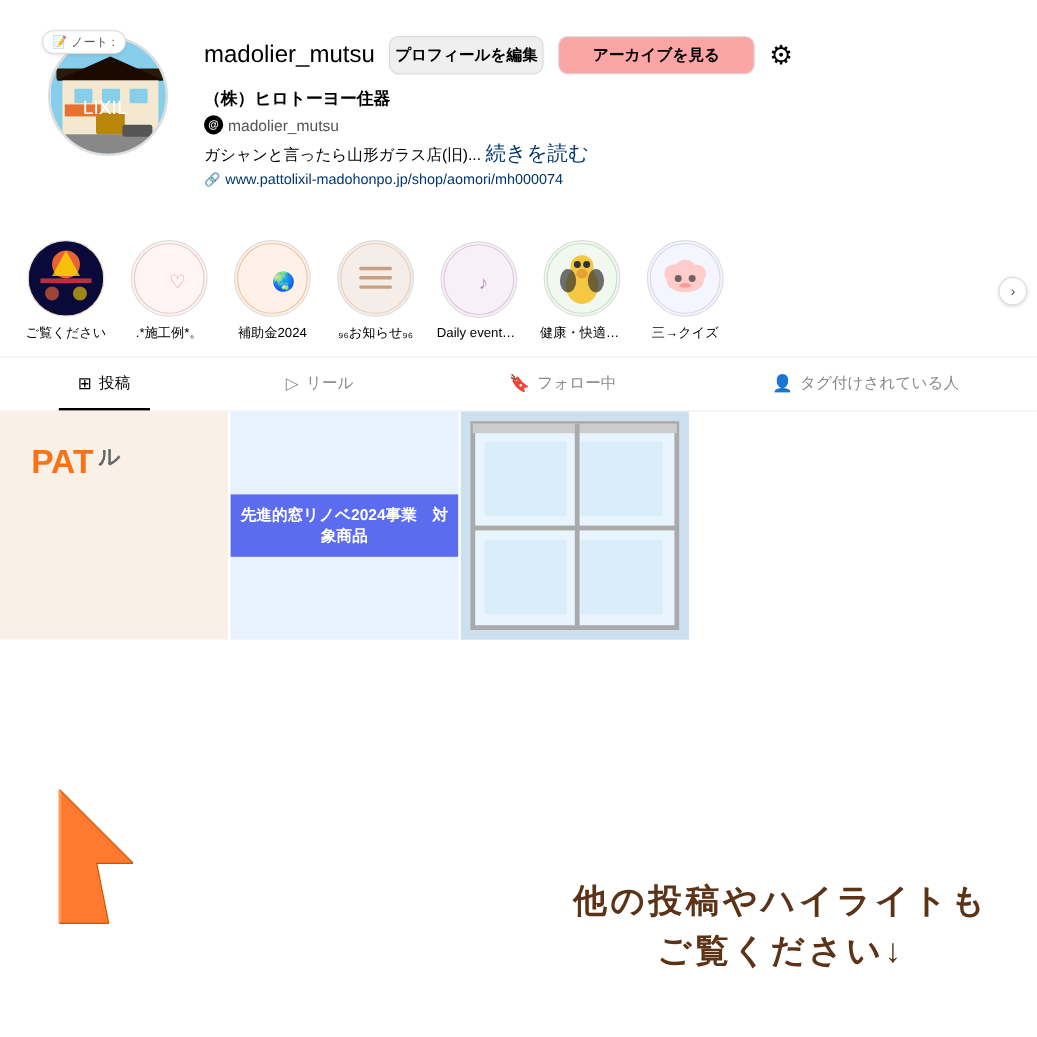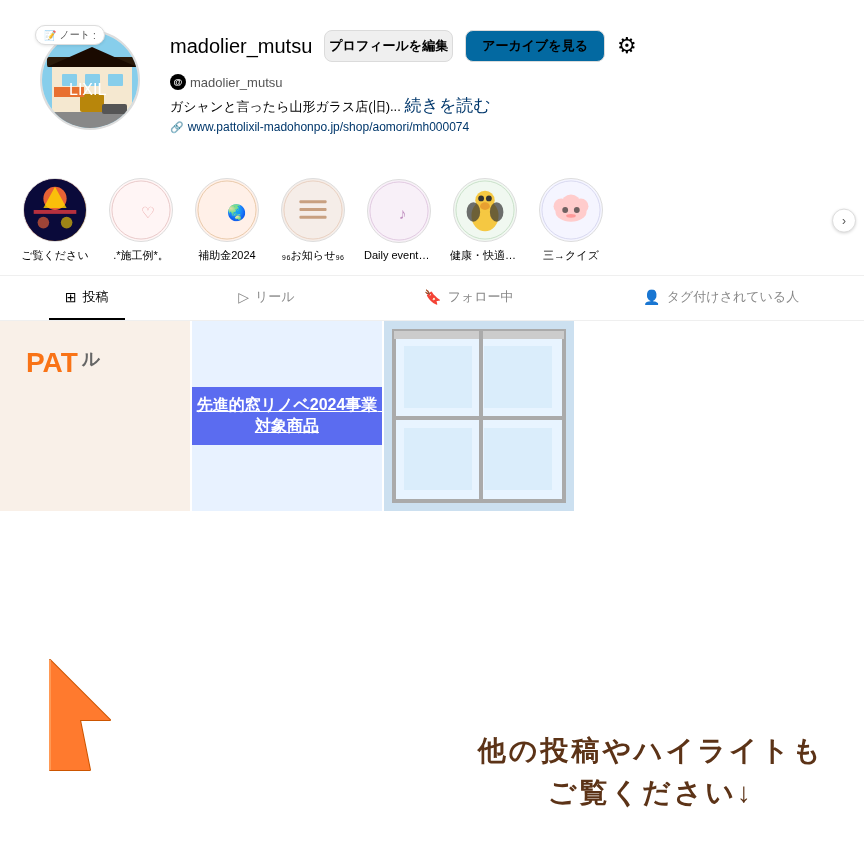--- a/index.html
+++ b/index.html
@@ -89,24 +89,24 @@
       border: 1px solid #dbdbdb;
       border-radius: 8px;
       padding: 6px 4px;
       font-size: 13px;
       font-weight: 600;
       cursor: pointer;
       color: #000;
     }
 
     .btn-archive {
-      background: #0369a1;
+      background: #fca5a5;
       border: 1px solid #dbdbdb;
       border-radius: 8px;
-      padding: 6px 16px;
+      padding: 6px 28px;
       font-size: 13px;
       font-weight: 600;
       cursor: pointer;
       color: #000;
     }
 
     .gear-icon {
       font-size: 22px;
       cursor: pointer;
       color: #000;
@@ -319,26 +319,25 @@
       justify-content: center;
     }
 
     .post-thumb-3 {
       background: #cce0f0;
     }
 
     .banner-blue {
       background: #5b6cf0;
       color: #fff;
-      font-size: 16px;
+      font-size: 13px;
       font-weight: 700;
       padding: 8px 4px;
       text-align: center;
       width: 100%;
-      text-decoration: underline;
     }
   </style>
 </head>
 <body>
 
 <div class="page-wrapper">
 
   <div class="profile-section">
     <div class="profile-top">
 
@@ -376,20 +375,21 @@
 
       <div class="profile-info">
         <div class="profile-header-row">
           <span class="username">madolier_mutsu</span>
           <button class="btn-edit-profile">プロフィールを編集</button>
           <button class="btn-archive">アーカイブを見る</button>
           <span class="gear-icon">⚙</span>
         </div>
 
 
+        <div class="display-name">（株）ヒロトーヨー住器</div>
 
         <div class="threads-handle">
           <div class="threads-icon">@</div>
           <span class="threads-handle-text">madolier_mutsu</span>
         </div>
 
         <div class="bio-text">
           <span>ガシャンと言ったら山形ガラス店(旧)...</span>
           <span style="color:#00376b; font-size:17px; cursor:pointer;">続きを読む</span>
         </div>

